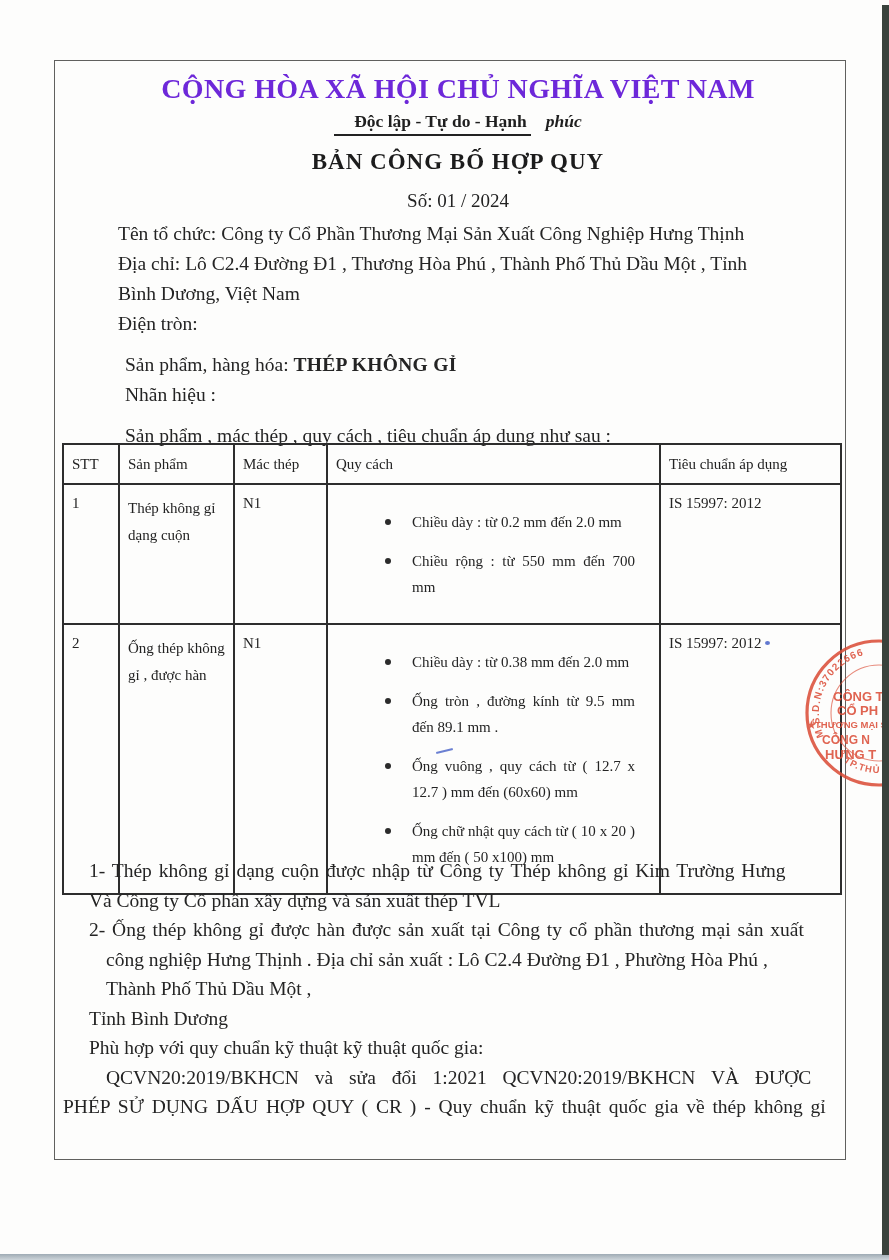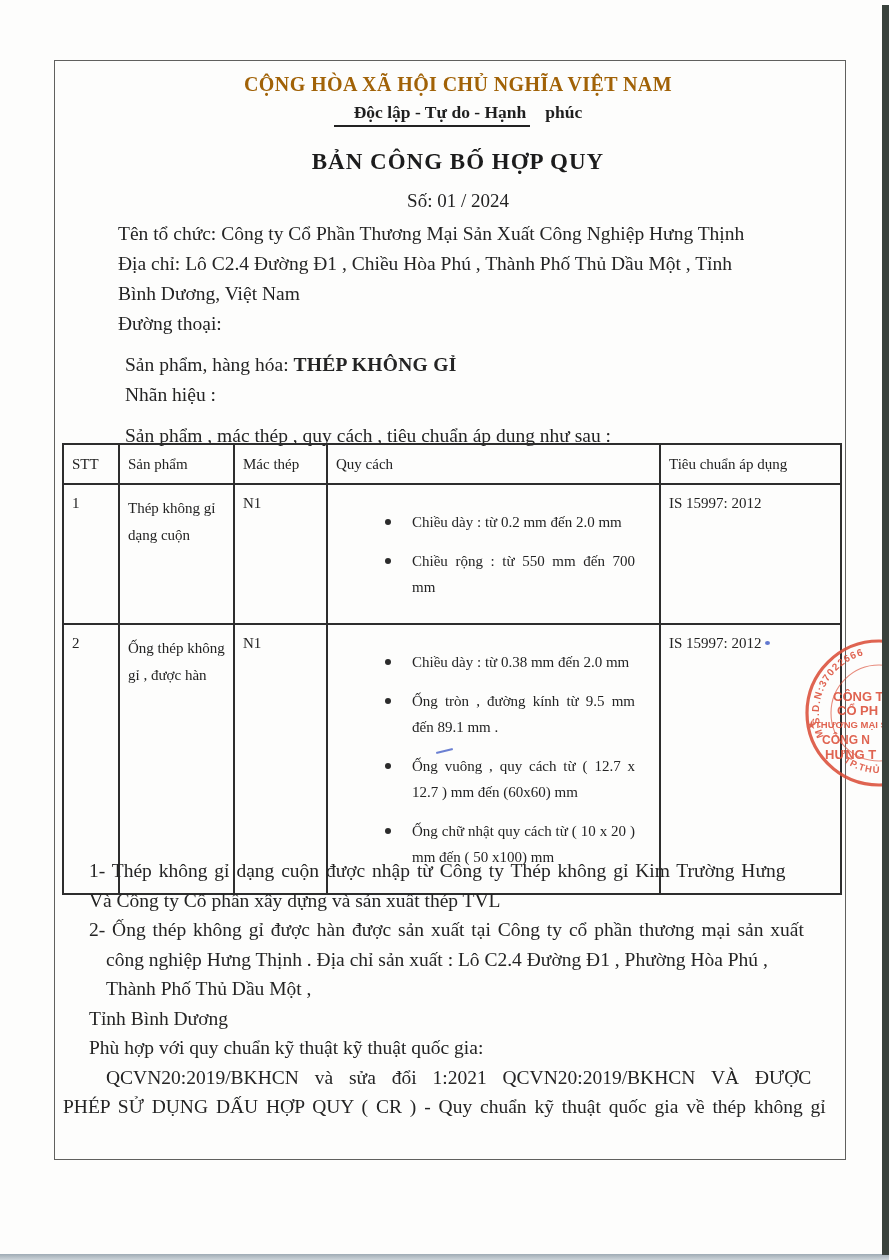--- a/index.html
+++ b/index.html
@@ -9,24 +9,24 @@
     font-family:"Liberation Serif","DejaVu Serif",serif;
     color:#222;
   }
   
   .page-frame{
     position:absolute;left:54px;top:60px;width:792px;height:1100px;
     border:1px solid #60605e;box-sizing:border-box;background:transparent;
   }
   .center-col{position:absolute;left:0;width:100%;text-align:center;padding-left:16px;box-sizing:border-box;}
   .nat-header{top:12px;}
-  .nat-line1{font-size:20px;font-weight:bold;letter-spacing:.4px;color:#a16207;}
+  .nat-line1{font-size:28px;font-weight:bold;letter-spacing:.4px;color:#6d28d9;}
   .nat-line2{font-size:17.5px;font-weight:bold;margin-top:6px;color:#1f1f1f;}
   .nat-underlined{border-bottom:2.2px solid #222;padding:0 4px 2px 20px;display:inline-block;}
-  .nat-tail{margin-left:15px;}
+  .nat-tail{margin-left:15px;font-style:italic;}
   .doc-title{top:88px;font-size:23px;font-weight:bold;letter-spacing:1px;color:#1c1c1c;text-align:center;}
   .doc-number{top:129px;font-size:19px;}
   
   .body-lines{position:absolute;left:34px;top:158px;width:740px;font-size:19.5px;line-height:30px;color:#242424;margin-left:29px;}
   .bl{white-space:nowrap;}
   .bl.indent{padding-left:7px;}
   .bl.gap-top{margin-top:11px;}
   .bl b{font-weight:bold;letter-spacing:.3px;}
   
   table.spec{
@@ -79,23 +79,23 @@
   <div class="center-col nat-header">
     <div class="nat-line1">CỘNG HÒA XÃ HỘI CHỦ NGHĨA VIỆT NAM</div>
     <div class="nat-line2"><span class="nat-underlined">Độc lập - Tự do - Hạnh</span><span class="nat-tail">phúc</span></div>
   </div>
 
   <div class="center-col doc-title">BẢN CÔNG BỐ HỢP QUY</div>
   <div class="center-col doc-number">Số: 01 / 2024</div>
 
   <div class="body-lines">
     <div class="bl">Tên tổ chức: Công ty Cổ Phần Thương Mại Sản Xuất Công Nghiệp Hưng Thịnh</div>
-    <div class="bl">Địa chỉ: Lô C2.4 Đường Đ1 , Chiều Hòa Phú , Thành Phố Thủ Dầu Một , Tỉnh</div>
+    <div class="bl">Địa chỉ: Lô C2.4 Đường Đ1 , Thương Hòa Phú , Thành Phố Thủ Dầu Một , Tỉnh</div>
     <div class="bl">Bình Dương, Việt Nam</div>
-    <div class="bl">Đường thoại:</div>
+    <div class="bl">Điện tròn:</div>
     <div class="bl indent gap-top"><span>Sản phẩm, hàng hóa: </span><b>THÉP KHÔNG GỈ</b></div>
     <div class="bl indent">Nhãn hiệu :</div>
     <div class="bl indent gap-top">Sản phẩm , mác thép , quy cách , tiêu chuẩn áp dụng như sau :</div>
   </div>
 
   <table class="spec">
     <colgroup>
       <col style="width:56px">
         <col style="width:115px">
         <col style="width:93px">

